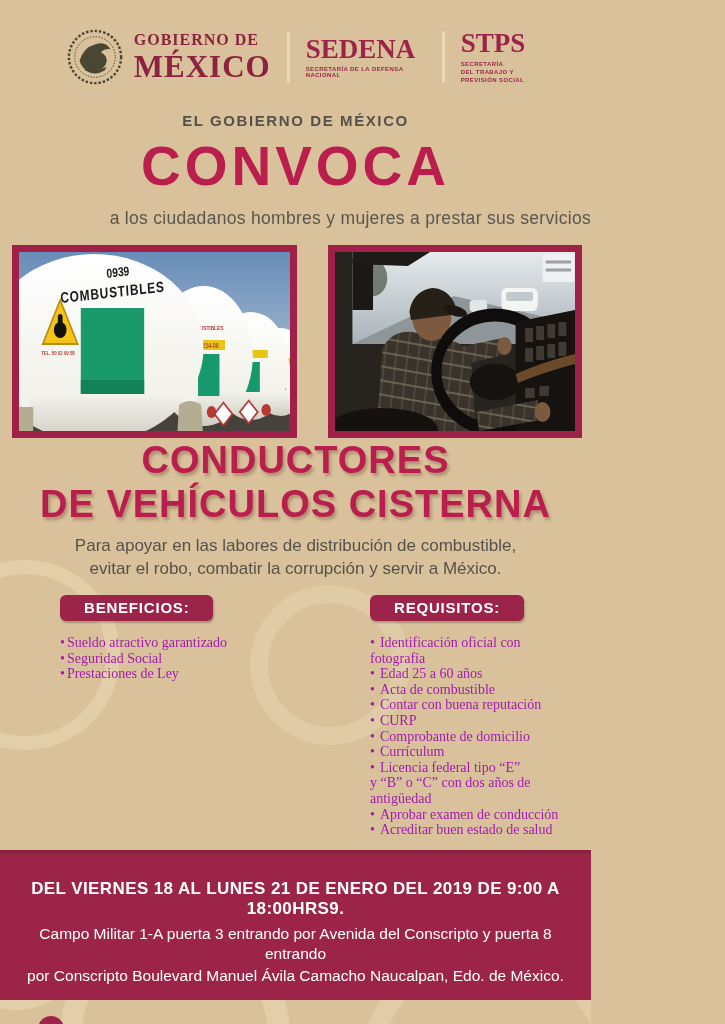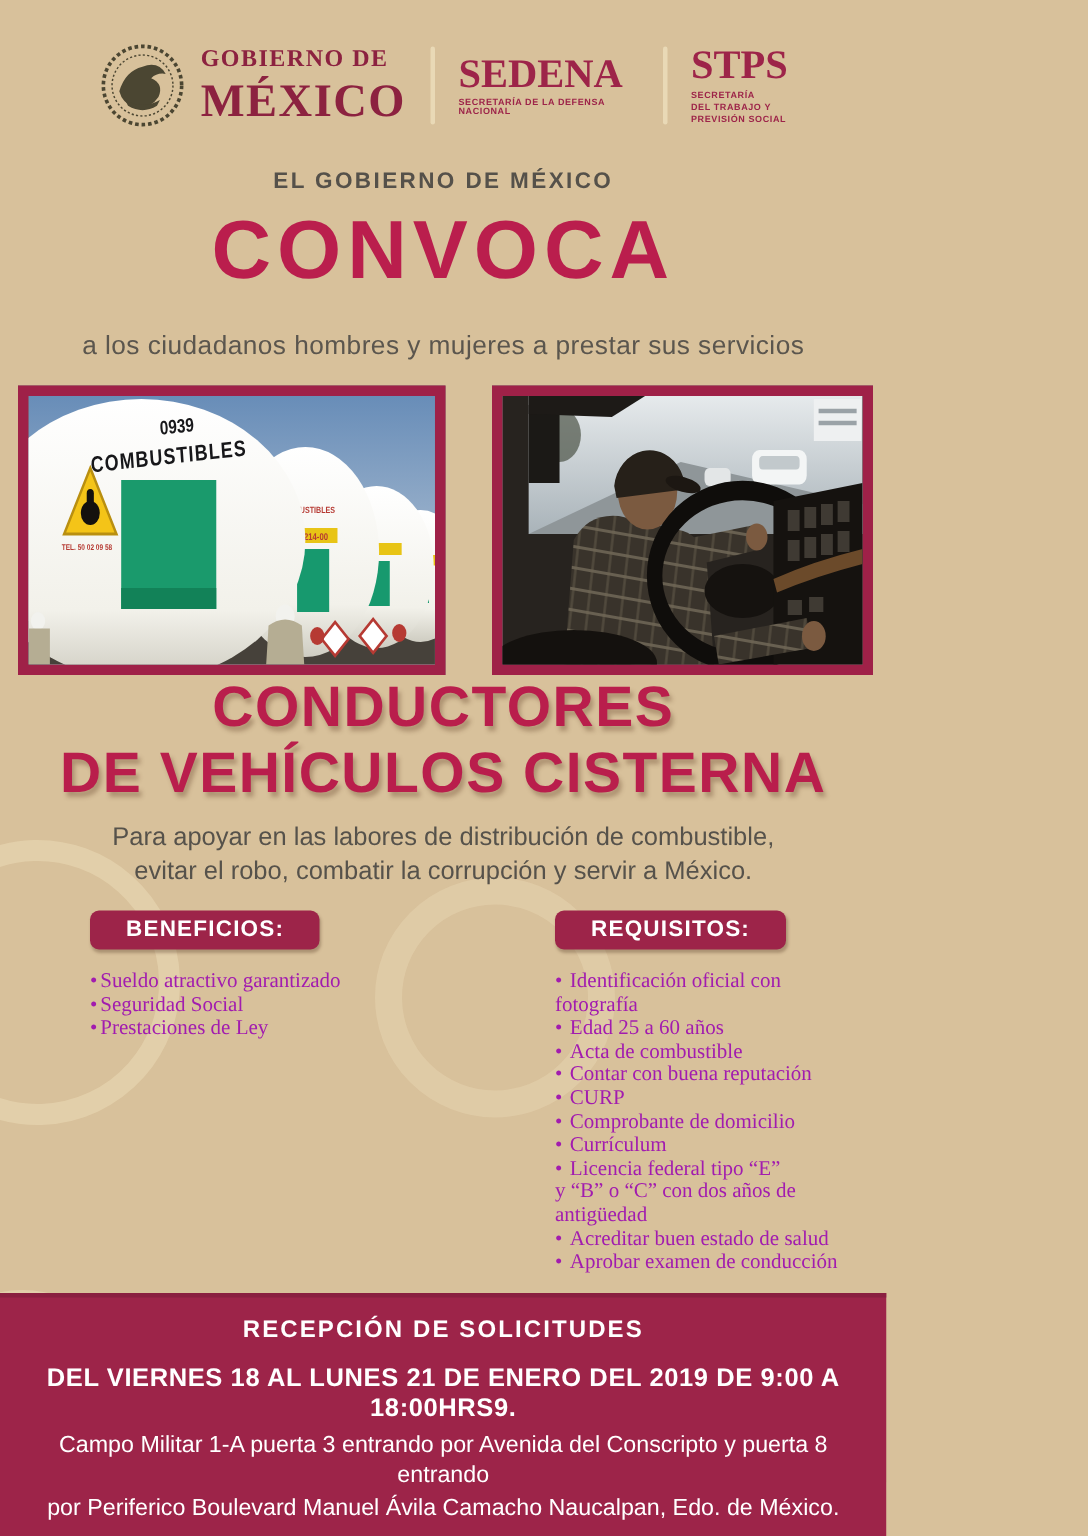--- a/index.html
+++ b/index.html
@@ -29,21 +29,21 @@
   .hdr-divider { width:3px; height:52px; background:#e9d9b6; border-radius:2px; }
   .agency { color:#9d2449; }
   .acronym { font-family:"Liberation Serif", serif; font-size:27px; font-weight:bold; line-height:1; }
   .agency-sub { font-size:6px; font-weight:bold; letter-spacing:.4px; margin-top:3px; max-width:120px; }
   .agency-sub3 div { font-size:6px; font-weight:bold; letter-spacing:.4px; line-height:1.35; }
   .agency-sub3 { margin-top:3px; }
 
   
   .kicker { text-align:center; margin-top:20px; font-size:15px; font-weight:bold; letter-spacing:1.6px; color:#55514a; }
   .convoca { text-align:center; margin-top:5px; font-size:55px; font-weight:800; letter-spacing:4px; color:#ba1e4d; }
-  .subhead { text-align:center; margin-top:22px; font-size:17.5px; color:#5b564e; letter-spacing:.3px; }
+  .subhead { text-align:right; margin-top:10px; font-size:17.5px; color:#5b564e; letter-spacing:.3px; }
 
   
   .photos { display:flex; gap:31px; padding:0 9px 0 12px; margin-top:16px; }
   .photo { border:7px solid #9f2148; height:193px; background:#777; }
   .photo.left  { width:356px; }
   .photo.right { width:317px; }
   .photo svg { display:block; width:100%; height:100%; }
 
   
   .job-title { text-align:center; color:#b91e4c; font-size:38px; font-weight:800;
@@ -266,31 +266,30 @@
         <ul class="plist">
           <li>Identificación oficial con fotografía</li>
           <li>Edad 25 a 60 años</li>
           <li>Acta de combustible</li>
           <li>Contar con buena reputación</li>
           <li>CURP</li>
           <li>Comprobante de domicilio</li>
           <li>Currículum</li>
           <li>Licencia federal tipo “E”</li>
           <li class="cont">y “B” o “C” con dos años de antigüedad</li>
+          <li>Aprobar examen de conducción</li>
           <li>Acreditar buen estado de salud</li>
-          <li>Aprobar examen de conducción</li>
         </ul>
       </div>
     </div>
 
     <section class="band">
-      <div class="band-title">RECEPCIÓN DE SOLICITUDES</div>
       <div class="band-dates">DEL VIERNES 18 AL LUNES 21 DE ENERO DEL 2019 DE 9:00 A 18:00HRS9.</div>
       <div class="band-addr first">Campo Militar 1-A puerta 3 entrando por Avenida del Conscripto y puerta 8 entrando</div>
-      <div class="band-addr">por Periferico Boulevard Manuel Ávila Camacho Naucalpan,  Edo. de México.</div>
+      <div class="band-addr">por Conscripto Boulevard Manuel Ávila Camacho Naucalpan,  Edo. de México.</div>
     </section>
 
     <footer>
       <div class="call-row">
         <span class="phone-icon">☎</span>
         <span class="call-label">Llama al:</span>
       </div>
       <div class="numbers">
         <span>(55) 5557 - 9580</span>
         <span>(55) 5395 - 4596</span>

